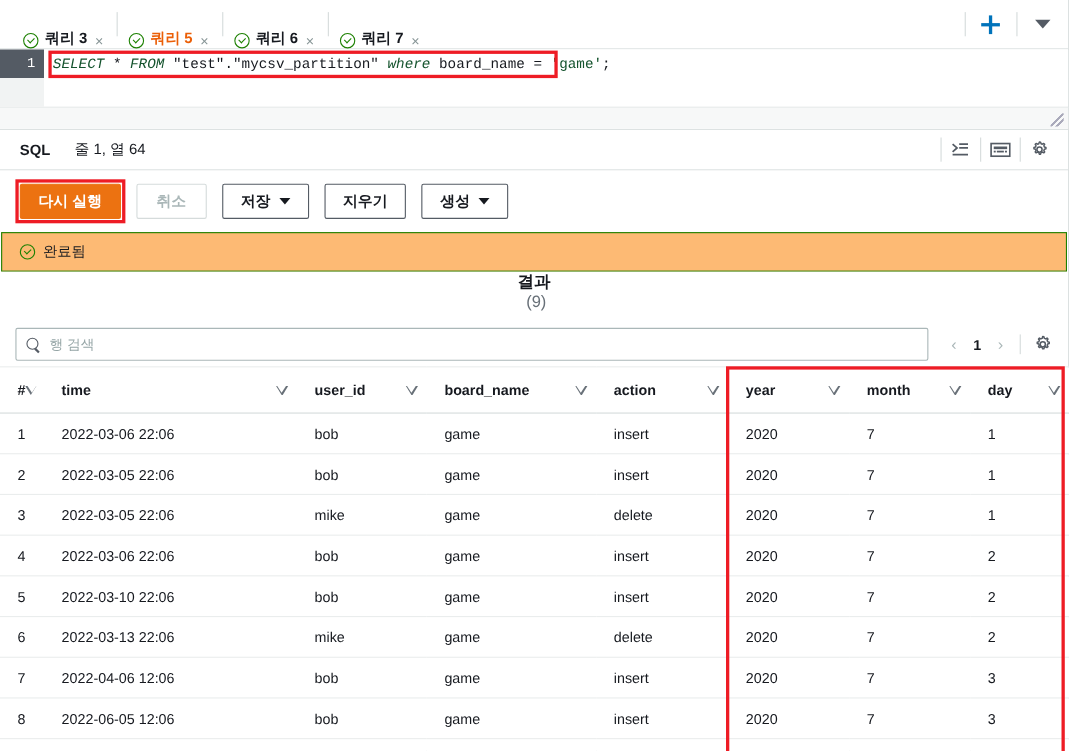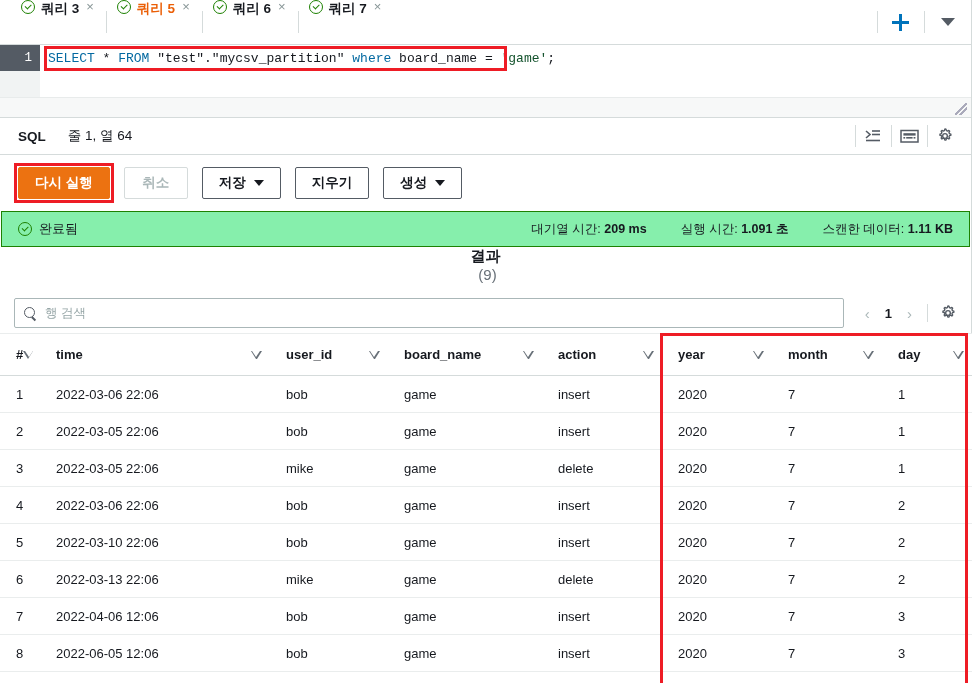--- a/index.html
+++ b/index.html
@@ -27,21 +27,21 @@
     background: #fff;
   }
   .tabs {
     display: flex;
     align-items: center;
     flex: 1 1 auto;
     padding-left: 10px;
   }
   .tab {
     display: flex;
-    align-items: flex-start;
+    align-items: flex-end;
     gap: 6px;
     padding: 0 11px;
     height: 44px;
     cursor: pointer;
     position: relative;
     white-space: nowrap;
   }
   .tab + .tab::before {
     content: "";
     position: absolute;
@@ -124,21 +124,21 @@
   .gutter.blank { background: #f1f3f3; }
   .codeline {
     flex: 1 1 auto;
     font-family: "Liberation Mono", "DejaVu Sans Mono", monospace;
     font-size: 13px;
     display: flex; align-items: center;
     padding-left: 8px;
     white-space: pre;
     background: #fff;
   }
-  .k-blue { color: #0369a1; }
+  .k-blue { color: #14532d; font-style: italic; }
   .k-plain { color: #16191f; }
   .k-str { color: #14532d; }
   .ed-pad { height: 26px; display: flex; }
   .ed-pad .fill { flex: 1 1 auto; background: #fff; }
   .ed-bottom {
     height: 20px;
     background: #f7f8f8;
     border-top: 1px solid #e8ebeb;
     position: relative;
   }
@@ -226,21 +226,21 @@
   .rerun-box {
     position: absolute; left: -4px; top: -4px; right: -4px; bottom: -4px;
     border: 3px solid #ee1c25; pointer-events: none;
   }
 
   
   .statusbar {
     height: 36px;
     margin: 0 1px;
     border: 1px solid #1d8102;
-    background: #86efac;
+    background: #fdba74;
     display: flex; align-items: center;
     padding: 16px 16px;
   }
   .st-left { display: flex; align-items: center; gap: 7px; }
   .st-left .txt { font-size: 13px; color: #16191f; }
   .st-right { margin-left: auto; display: flex; align-items: center; gap: 34px; }
   .st-metric { font-size: 12.5px; color: #16191f; }
   .st-metric b { font-weight: 700; }
 
   
@@ -477,34 +477,20 @@
       <span>생성</span>
       <span class="bcaret"></span>
     </button>
   </div>
 
   <div class="statusbar">
     <div class="st-left">
       <span class="check-ico"></span>
       <span class="txt">완료됨</span>
     </div>
-    <div class="st-right">
-      <span class="st-metric">
-        <span>대기열 시간:</span>
-        <b>209 ms</b>
-      </span>
-      <span class="st-metric">
-        <span>실행 시간:</span>
-        <b>1.091 초</b>
-      </span>
-      <span class="st-metric">
-        <span>스캔한 데이터:</span>
-        <b>1.11 KB</b>
-      </span>
-    </div>
   </div>
 
   <div class="res-head">
     <span class="res-title">결과</span>
     <span class="res-count">(9)</span>
   </div>
 
   <div class="toolrow">
     <div class="searchbox">
       <span class="mag-ico"></span>

